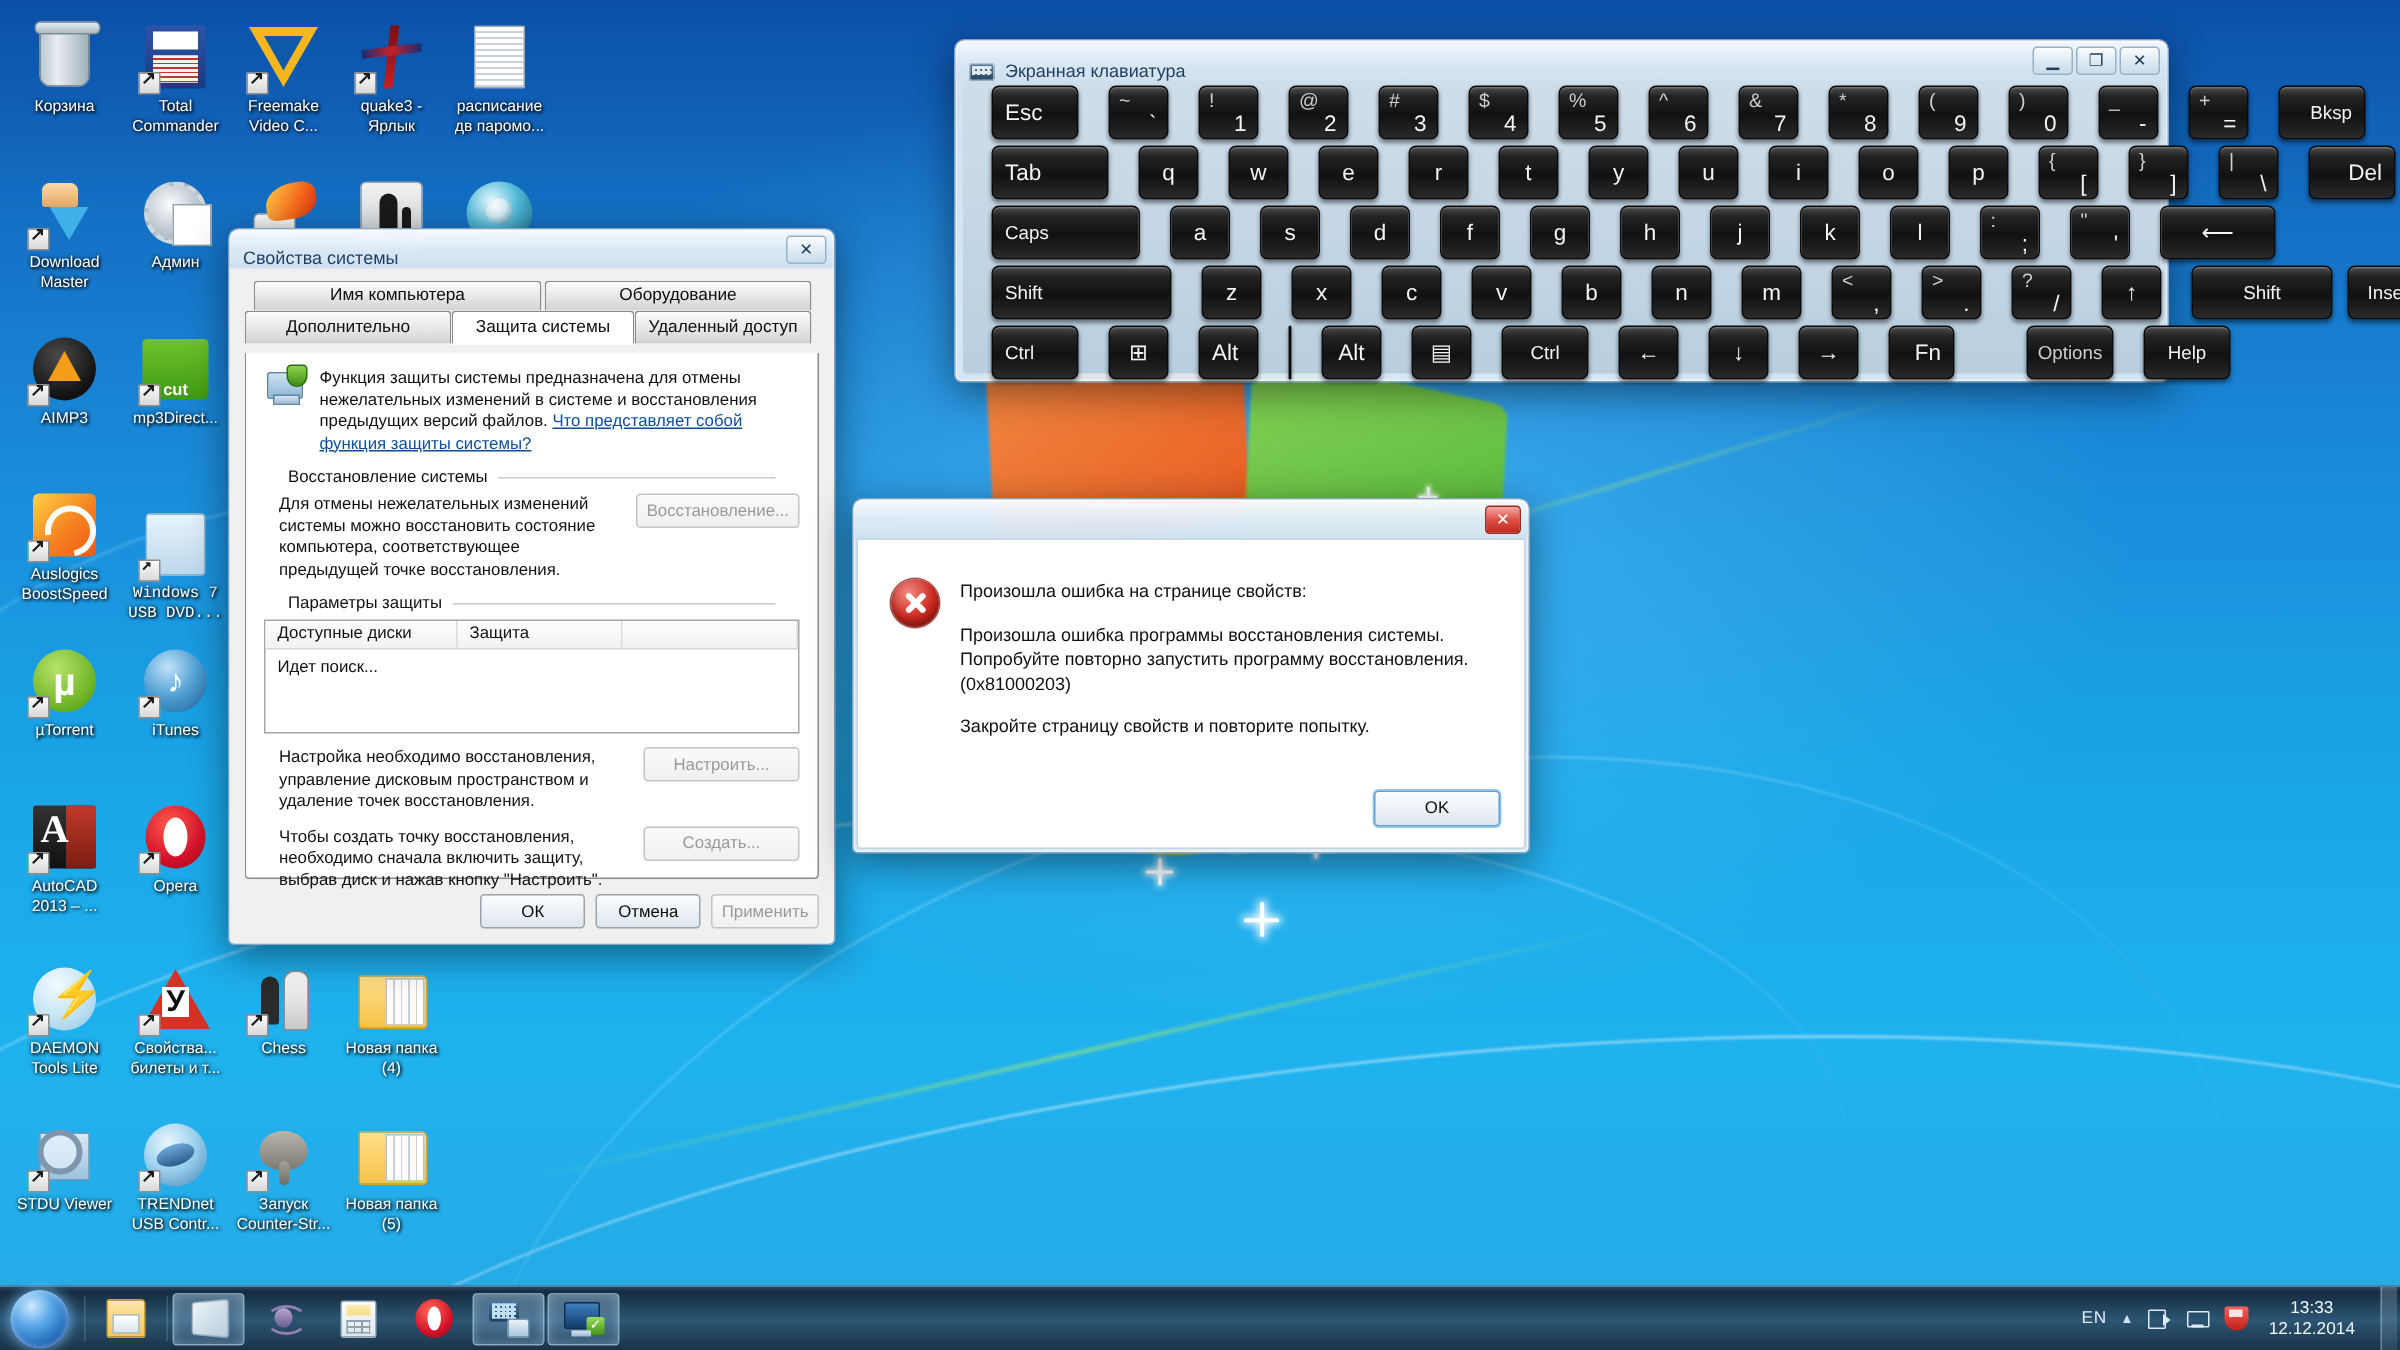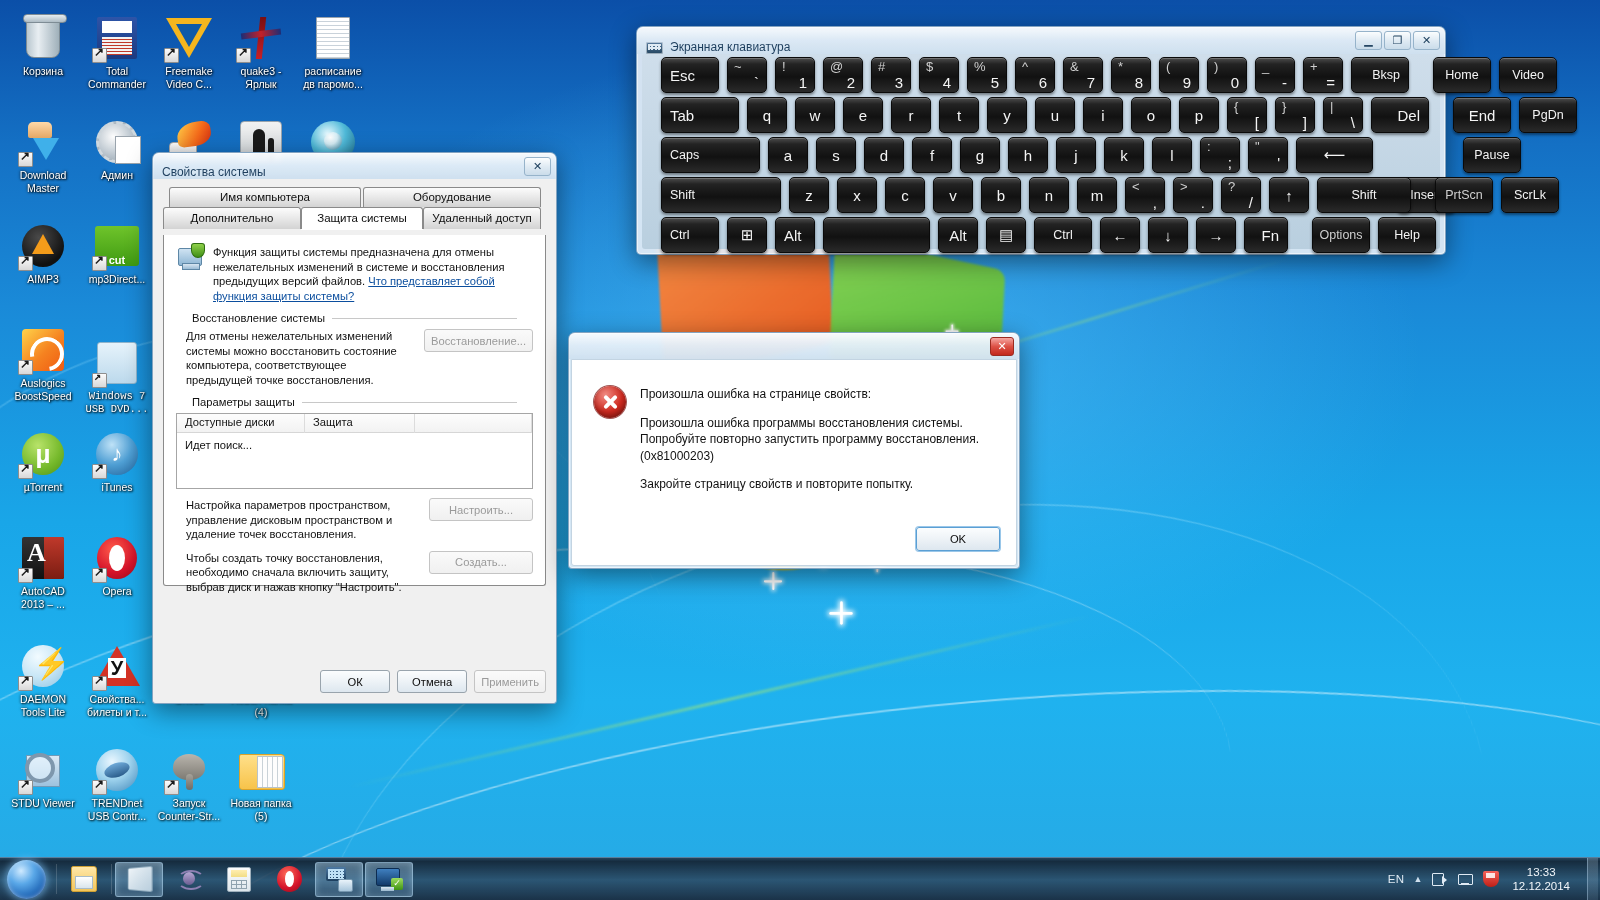--- a/index.html
+++ b/index.html
@@ -213,21 +213,21 @@
     display: flex; align-items: center; justify-content: center;
     font-size: 11px; color: #20425f; cursor: default;
   }
   .cap-btn.close {
     width: 27px; background: linear-gradient(180deg,#f6a7a2,#dd5146 50%,#c2281c);
     border-color: #9c2a20; color: #fff;
   }
   .cap-btn.close.small { width: 24px; }
 
   
-  #sysprops { left: 152px; top: 152px; width: 405px; height: 552px; border-radius: 7px 7px 4px 4px; }
+  #sysprops { left: 152px; top: 152px; width: 405px; height: 478px; border-radius: 7px 7px 4px 4px; }
   #sysprops .titlebar { height: 26px; }
   #sysprops .body {
     position: absolute; left: 0; right: 0; top: 26px; bottom: 0;
     background: #f0f0f0; border-radius: 0 0 4px 4px;
     padding: 8px 10px 0;
   }
   .tabstrip { position: relative; height: 40px; }
   .tab {
     position: absolute; height: 20px; line-height: 19px; font-size: 11.5px; color: #0d0d0d;
     text-align: center; border: 1px solid #8a8a8a; border-bottom: none;
@@ -331,21 +331,21 @@
     content:""; position:absolute; left:2px; top:2px; right:2px; bottom:4px;
     background-image:
       repeating-linear-gradient(90deg,#dfeaf3 0 2px, transparent 2px 3.4px),
       repeating-linear-gradient(180deg,#dfeaf3 0 2px, transparent 2px 3.2px);
   }
   #osk .kb-body {
     position: absolute; left: 5px; right: 5px; top: 27px; bottom: 5px;
     border-radius: 3px; padding: 3px 4px;
     background: linear-gradient(180deg, #cfdeeb, #b9cfdf);
   }
-  .kb-row { display: flex; gap: 8px; margin-bottom: 4px; height: 36px; padding-left: 15px; }
+  .kb-row { display: flex; gap: 20px; margin-bottom: 4px; height: 36px; padding-left: 15px; }
   .key {
     border-radius: 5px; position: relative;
     background: linear-gradient(180deg, #4d4d4d 0%, #232323 18%, #111 55%, #2a2a2a 100%);
     box-shadow: 0 1px 0 rgba(255,255,255,.22) inset, 0 2px 3px rgba(0,0,0,.45);
     border: 1px solid #0a0a0a;
     color: #f4f4f4; cursor: default; flex: 0 0 auto;
     width: 36px; height: 36px;
     display: flex; align-items: center; justify-content: center;
     font-size: 15px; overflow: hidden;
   }
@@ -714,21 +714,21 @@
         <div class="listbox">
           <div class="listhead" id="sp-listhead">
               <div style="width: 128px;">Доступные диски</div>
               <div style="width: 110px;">Защита</div>
               <div style="flex: 1 1 0%;"></div>
             </div>
           <div class="listbody">Идет поиск...</div>
         </div>
 
         <div class="row-with-btn" style="margin-top:9px;">
-          <div class="copy">Настройка параметров пространством, управление дисковым пространством и удаление точек восстановления.</div>
+          <div class="copy">Настройка необходимо восстановления, управление дисковым пространством и удаление точек восстановления.</div>
           <div class="w7btn disabled">Настроить...</div>
         </div>
 
         <div class="row-with-btn" style="margin-top:9px;">
           <div class="copy">Чтобы создать точку восстановления, необходимо сначала включить защиту, выбрав диск и нажав кнопку "Настроить".</div>
           <div class="w7btn disabled">Создать...</div>
         </div>
       </div>
 
       <div class="dlg-footer">

